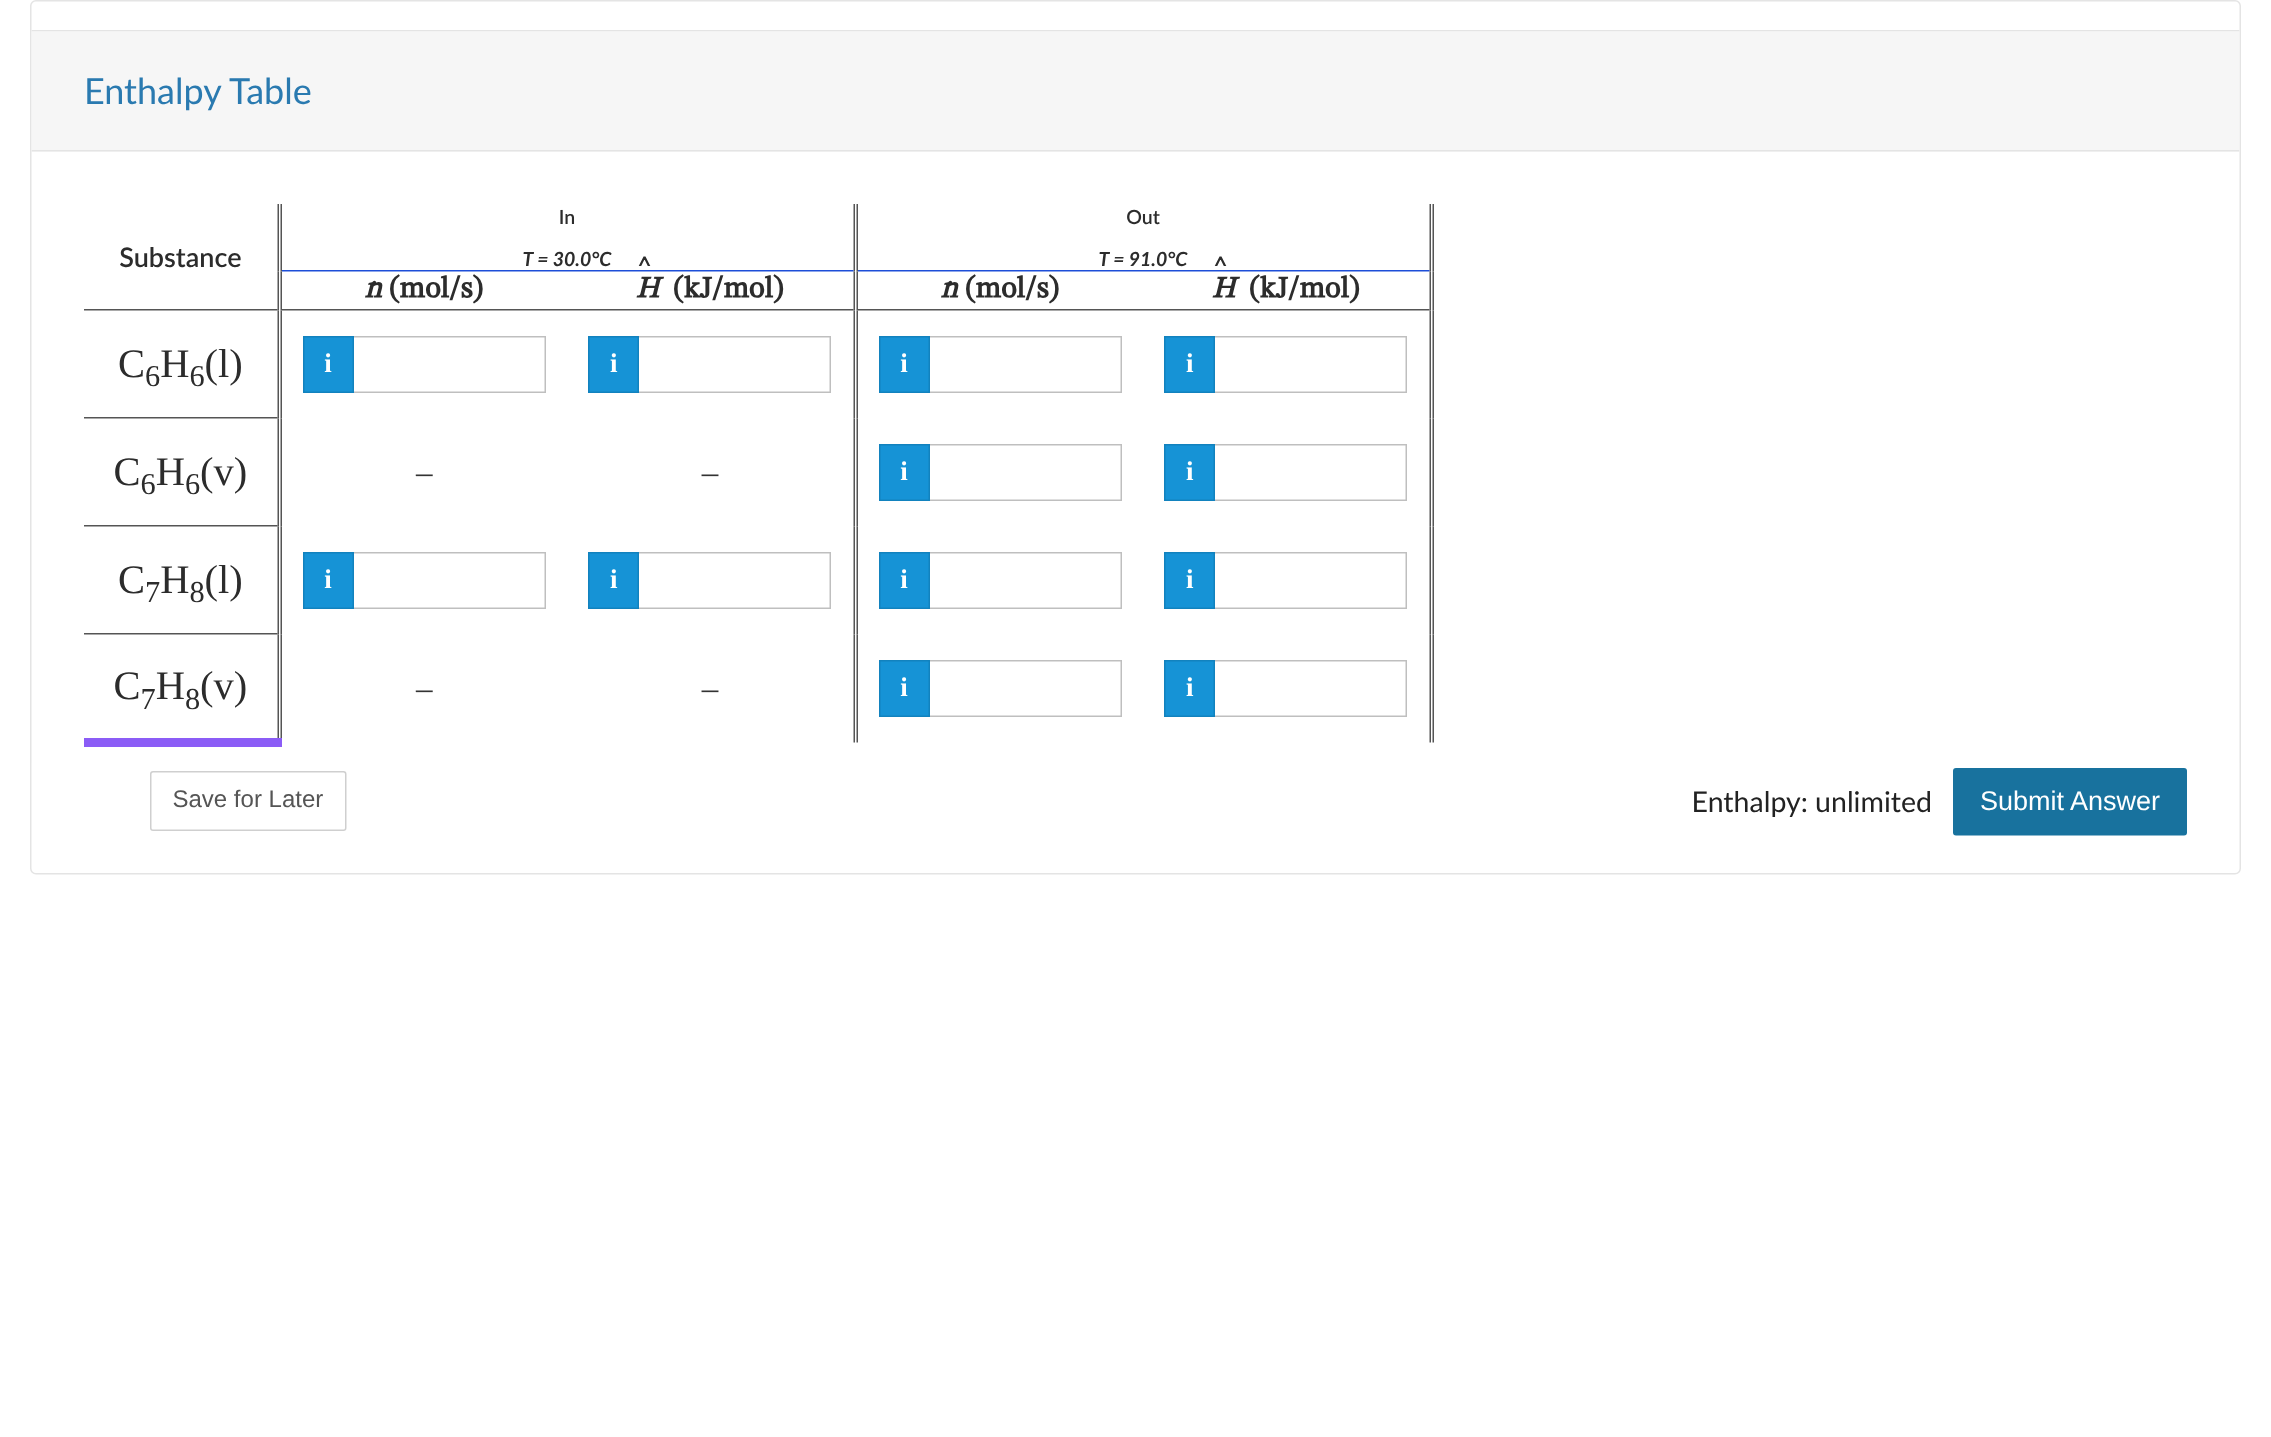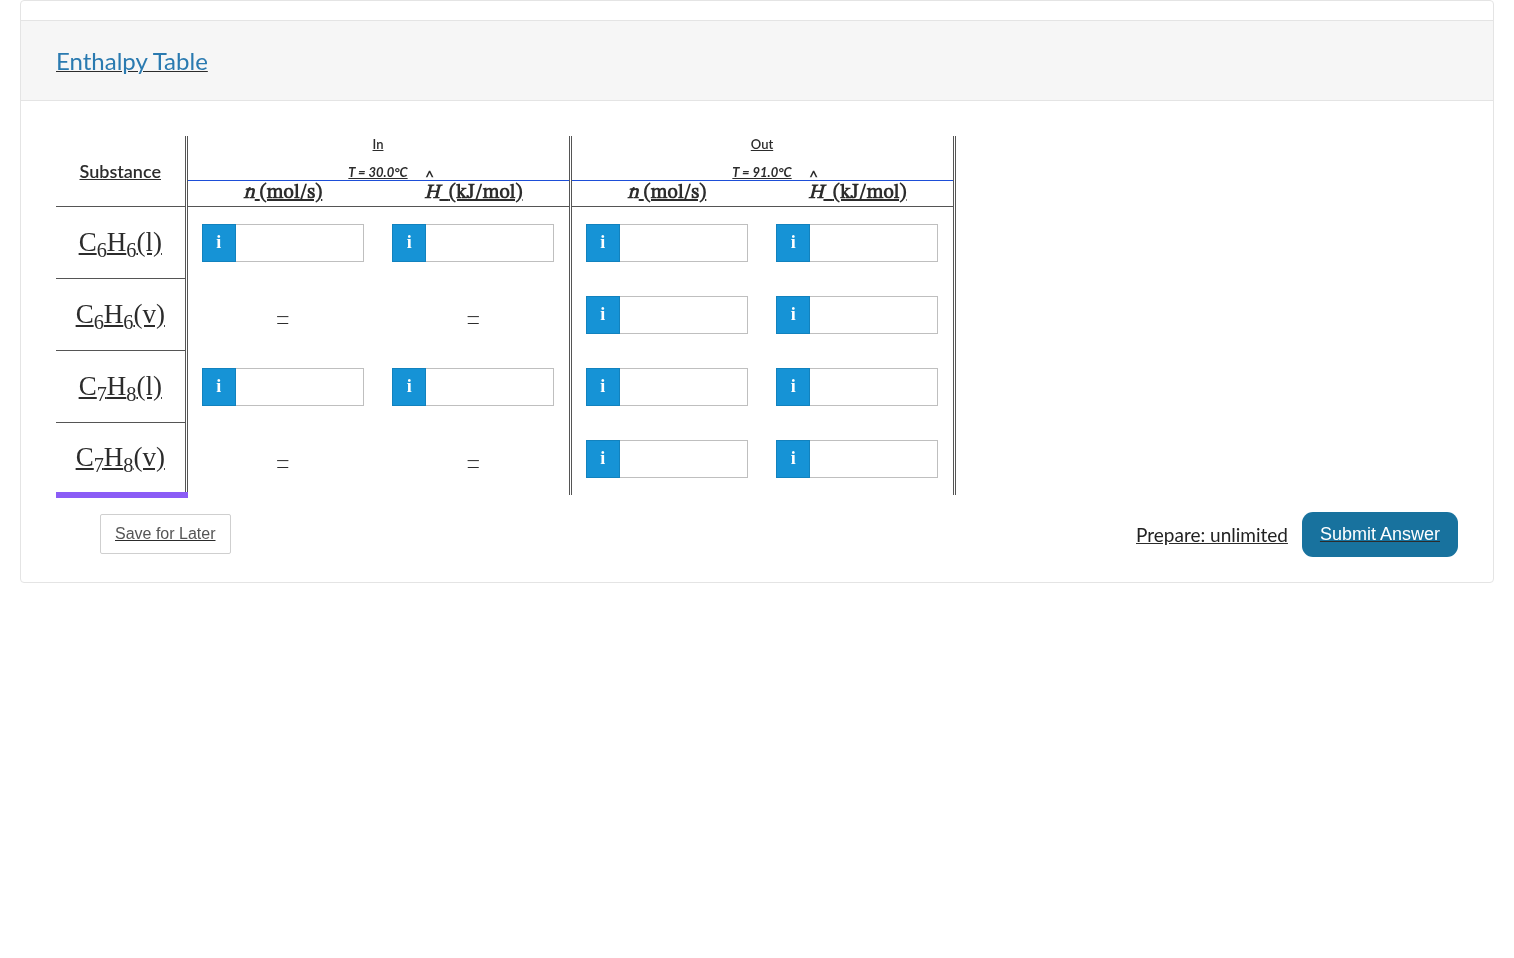--- a/index.html
+++ b/index.html
@@ -10,21 +10,20 @@
     font-size: 16px;
     color: #2c2c2c;
     background: #fff;
   }
   .outer-card {
     margin: 0px 20px 20px 20px;
     border: 1px solid #e4e4e4;
     border-radius: 4px;
     background: #fff;
     overflow: hidden;
-    text-decoration: underline;
   }
   .top-stub {
     height: 20px;
     border-bottom: 1px solid #e4e4e4;
   }
   .section-header {
     background: #f6f6f6;
     padding: 25px 35px;
     border-bottom: 1px solid #e4e4e4;
   }
@@ -168,21 +167,21 @@
     background: #11739f;
     background: #1179a7;
     background: #12628a;
     border: none;
     color: #fff;
     font-size: 18px;
     padding: 12px 18px;
     border-radius: 2px;
     cursor: pointer;
   }
-  .submit-btn { background:#156e9a;border-radius:11px; }
+  .submit-btn { background:#156e9a; }
   .submit-btn { background:#186f98; }
   .submit-btn { background:#1c7aa6; }
   .submit-btn { background:#1a6e99; }
   .submit-btn { background:#176690; }
   .submit-btn { background:#186e98; }
   .submit-btn { background:#186e98; }
   
   .submit-btn { background:#18729e; }
 
   
@@ -302,17 +301,17 @@
                 <input class="ans-input" type="text" style="">
               </span></td>
           </tr>
         </tbody>
     </table>
 
 
     <div class="actions">
       <button class="save-btn">Save for Later</button>
       <div class="spacer"></div>
-      <span class="attempts">Prepare: unlimited</span>
+      <span class="attempts">Enthalpy: unlimited</span>
       <button class="submit-btn">Submit Answer</button>
     </div>
   </div>
 </div>
 
 </body></html>

